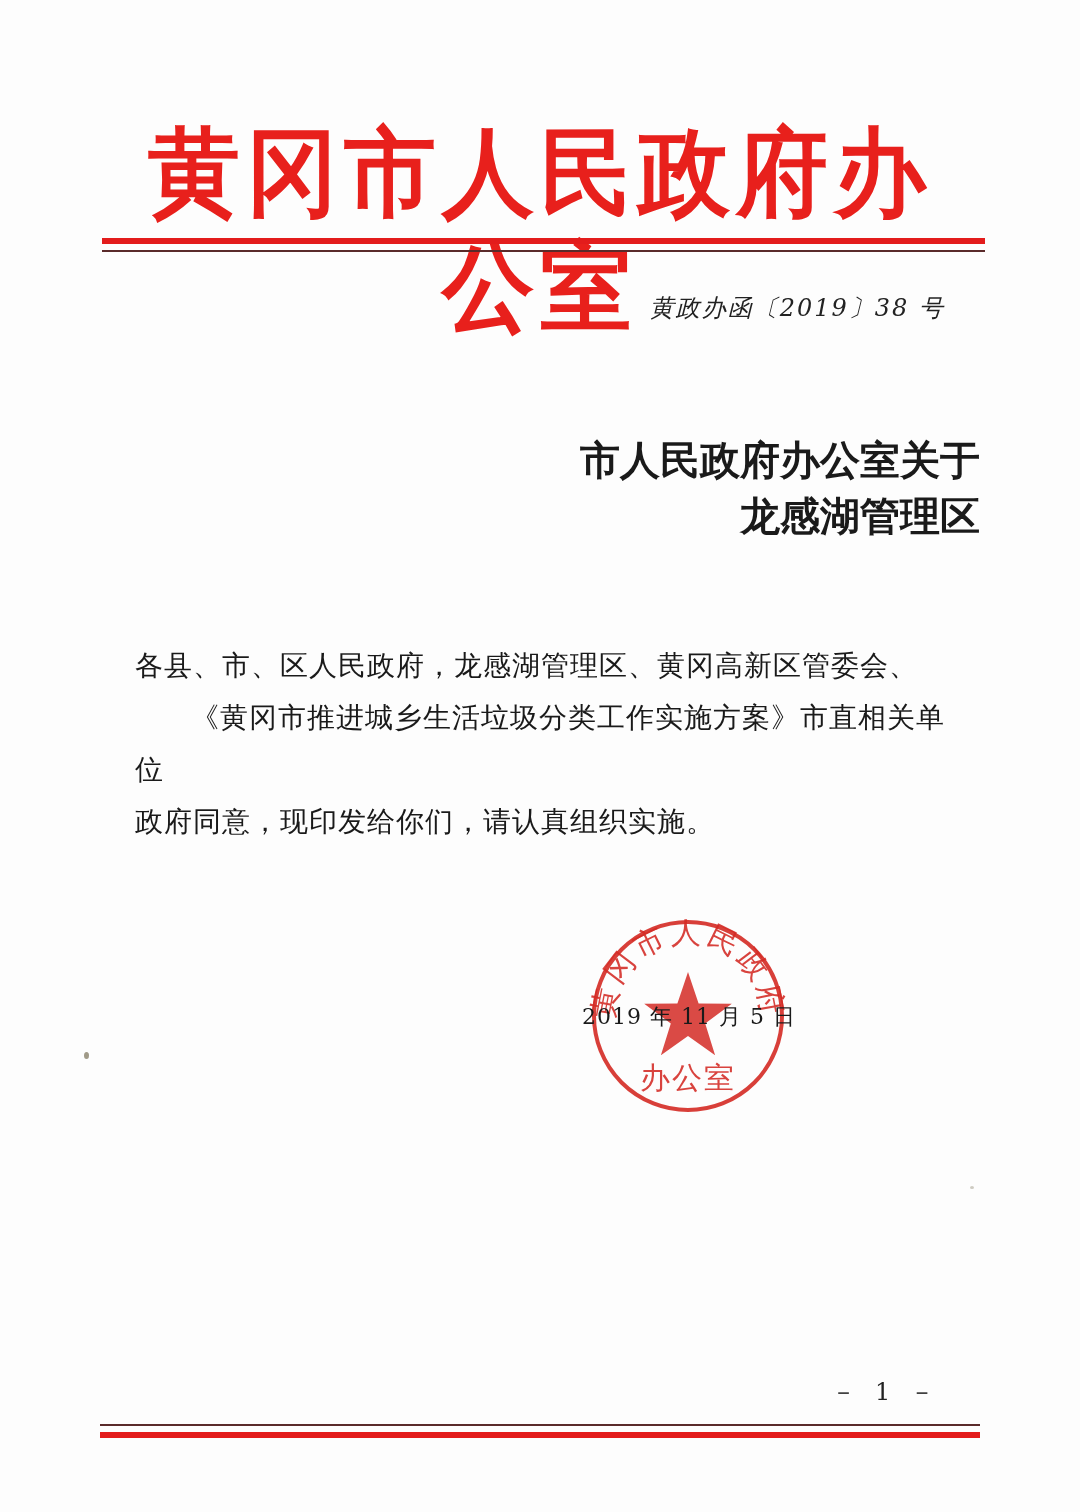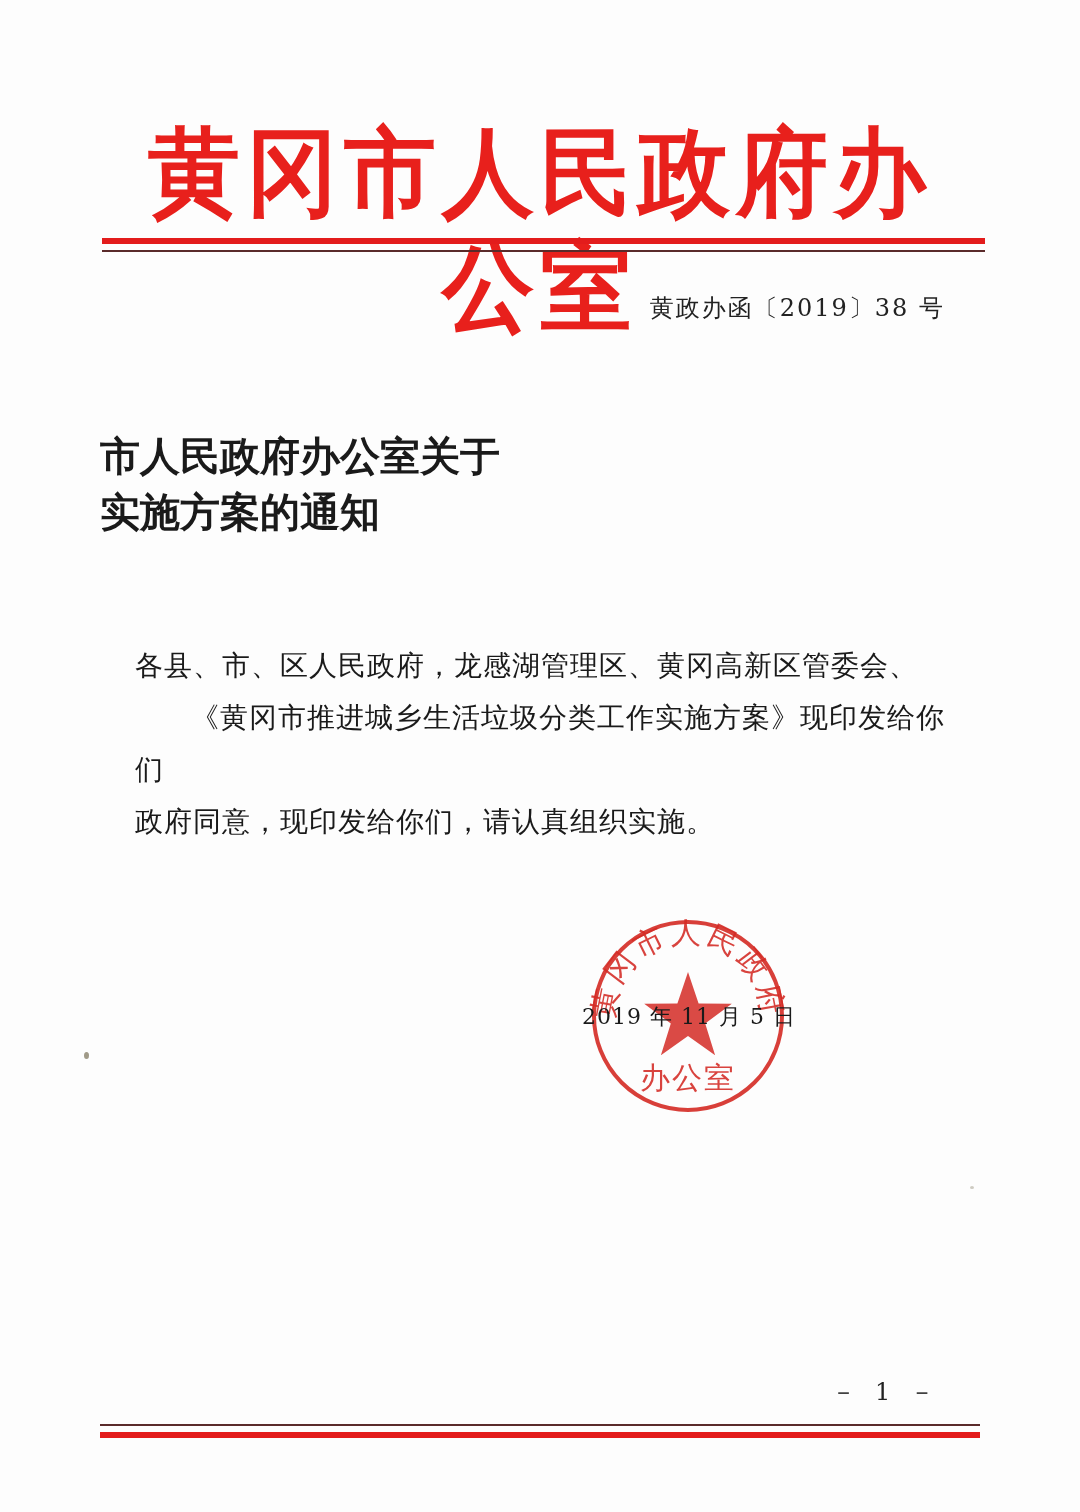--- a/index.html
+++ b/index.html
@@ -46,28 +46,29 @@
       background: #5a2a2a;
     }
     .doc-number {
       position: absolute;
       right: 135px;
       top: 292px;
       font-size: 24px;
       letter-spacing: 2px;
       color: #222;
       font-family: "DejaVu Serif", "Liberation Serif", serif;
+      font-style: italic;
     }
     .title {
       position: absolute;
       left: 100px;
       width: 880px;
       top: 432px;
-      text-align: left;
-      font-family: Liberation Mono, monospace;
+      text-align: right;
+      font-family: Liberation Sans, sans-serif;
       font-size: 40px;
       font-weight: bold;
       line-height: 56px;
       color: #1a1a1a;
     }
     .body-text {
       position: absolute;
       left: 135px;
       top: 640px;
       width: 820px;
@@ -122,26 +123,26 @@
 
   <div class="masthead">黄冈市人民政府办公室</div>
 
   <div class="rule-thick" style="left:102px; top:238px; width:883px;"></div>
   <div class="rule-thin" style="left:102px; top:250px; width:883px;"></div>
 
   <div class="doc-number">黄政办函〔2019〕38 号</div>
 
   <div class="title">
     <div>市人民政府办公室关于</div>
-    <div>实施方案的通知</div>
+    <div>龙感湖管理区</div>
   </div>
 
   <div class="body-text">
     <p>各县、市、区人民政府，龙感湖管理区、黄冈高新区管委会、</p>
-    <p class="indent">《黄冈市推进城乡生活垃圾分类工作实施方案》现印发给你们</p>
+    <p class="indent">《黄冈市推进城乡生活垃圾分类工作实施方案》市直相关单位</p>
     <p>政府同意，现印发给你们，请认真组织实施。</p>
   </div>
 
   <svg class="seal" viewBox="0 0 200 200">
     <defs>
       <path id="sealArc" d="M 32 130 A 74 74 0 1 1 168 130"></path>
     </defs>
     <circle cx="100" cy="100" r="94" fill="none" stroke="#d42a24" stroke-width="4" opacity="0.9"></circle>
     <text font-family="DejaVu Serif, serif" font-size="30" fill="#d42a24" opacity="0.88" letter-spacing="4">
       <textPath href="#sealArc" startOffset="50%" text-anchor="middle">黄冈市人民政府</textPath>

